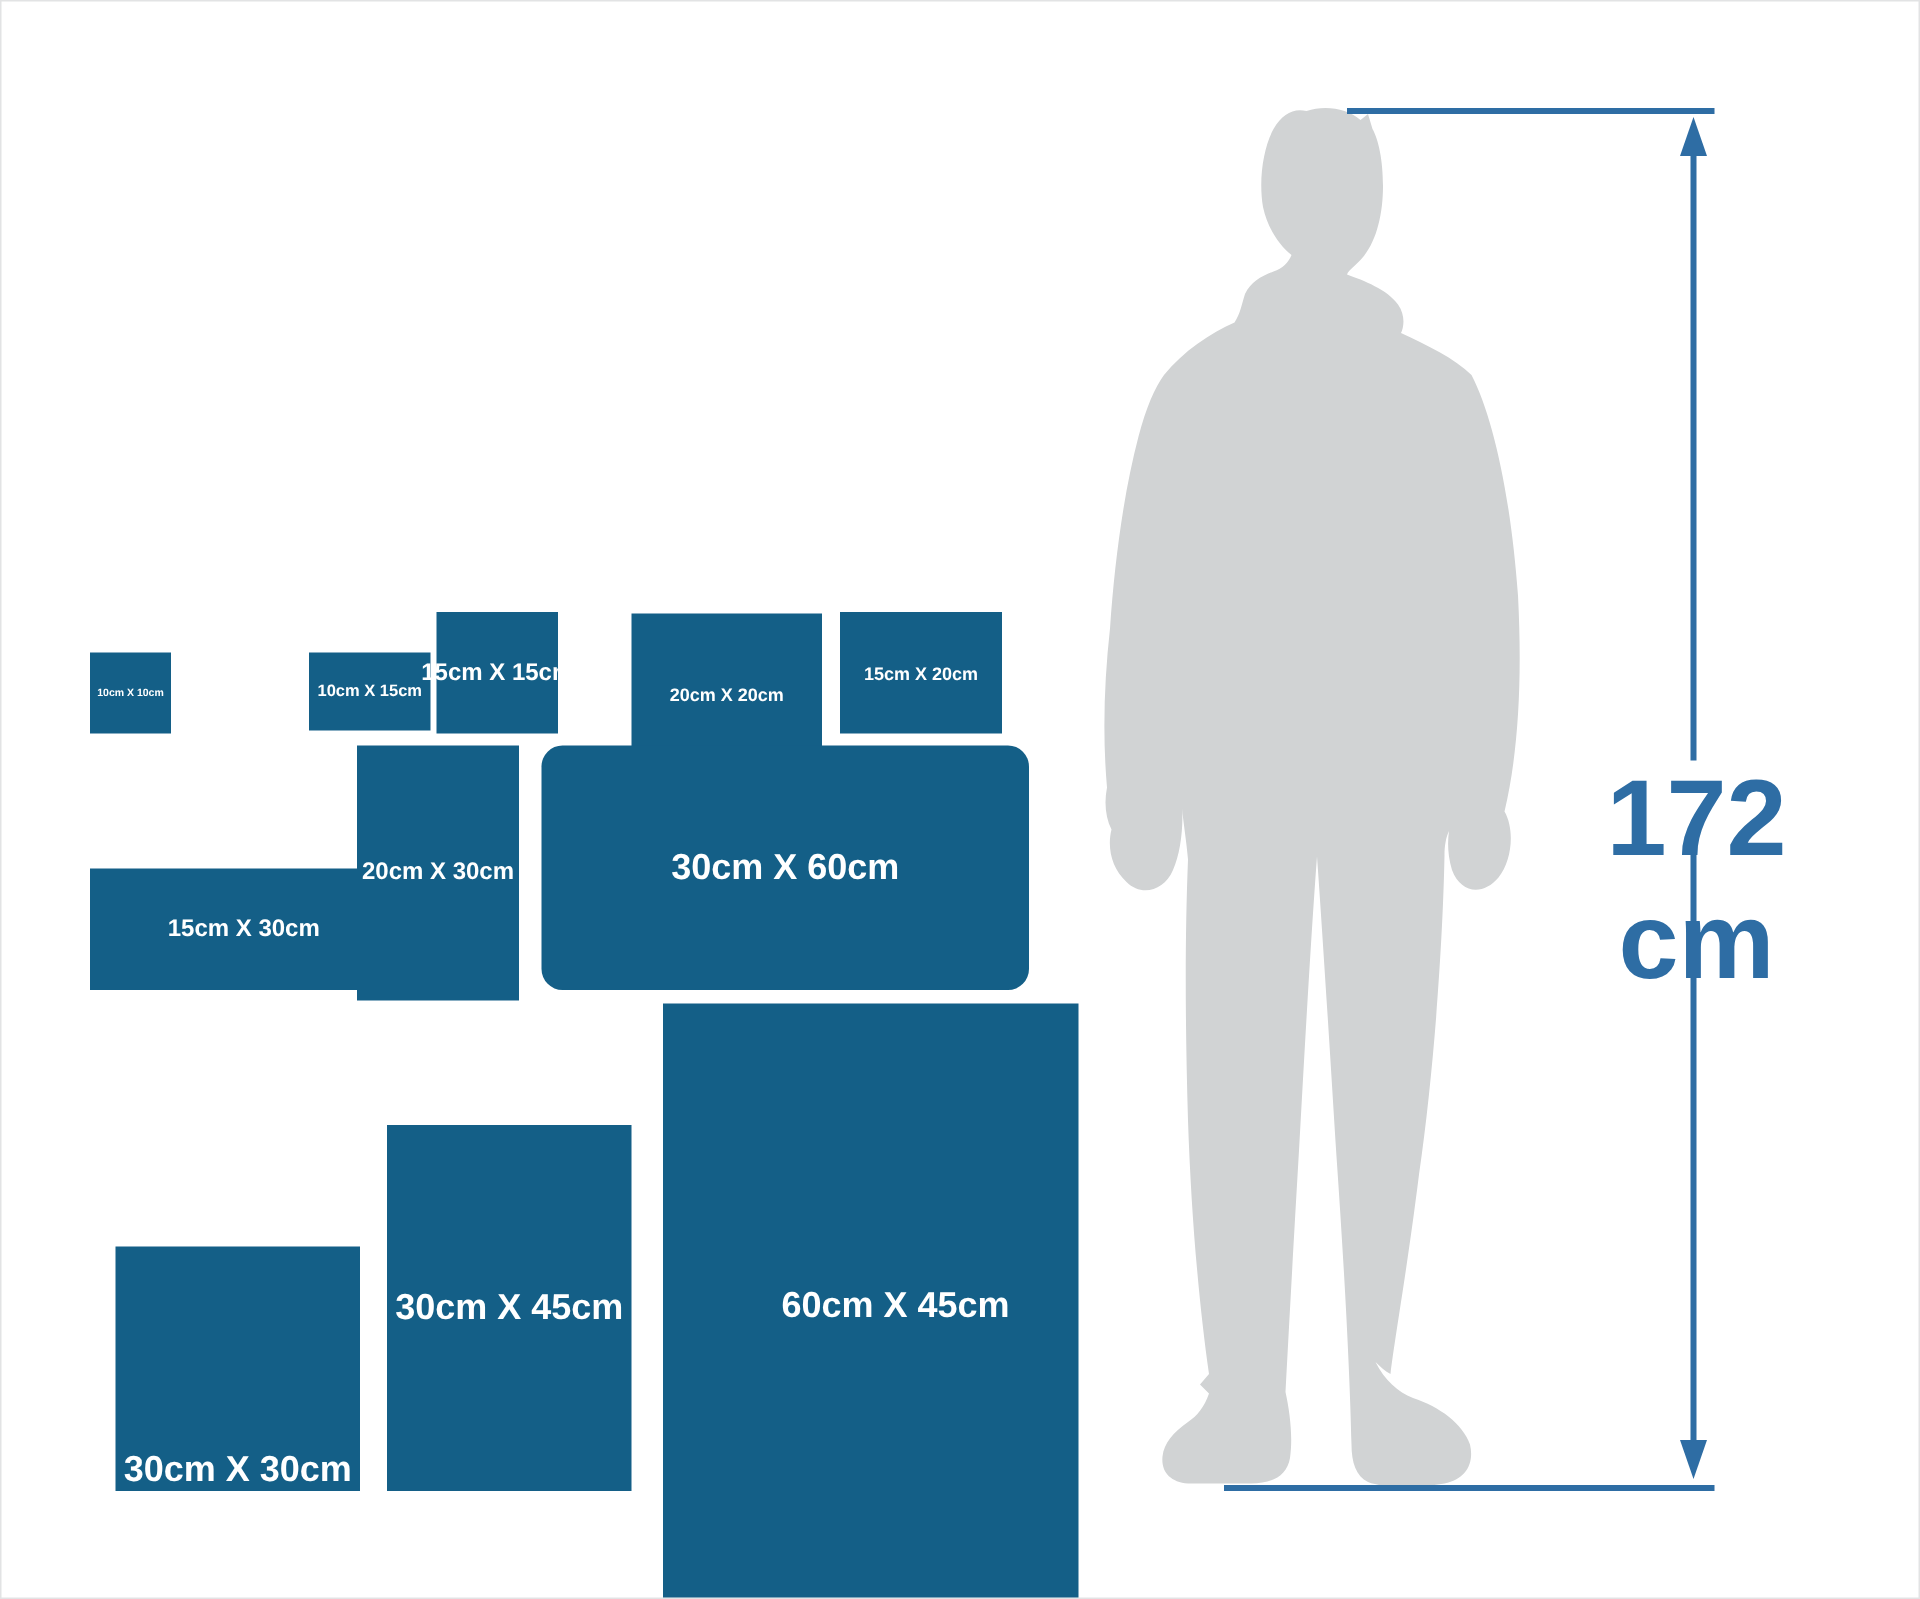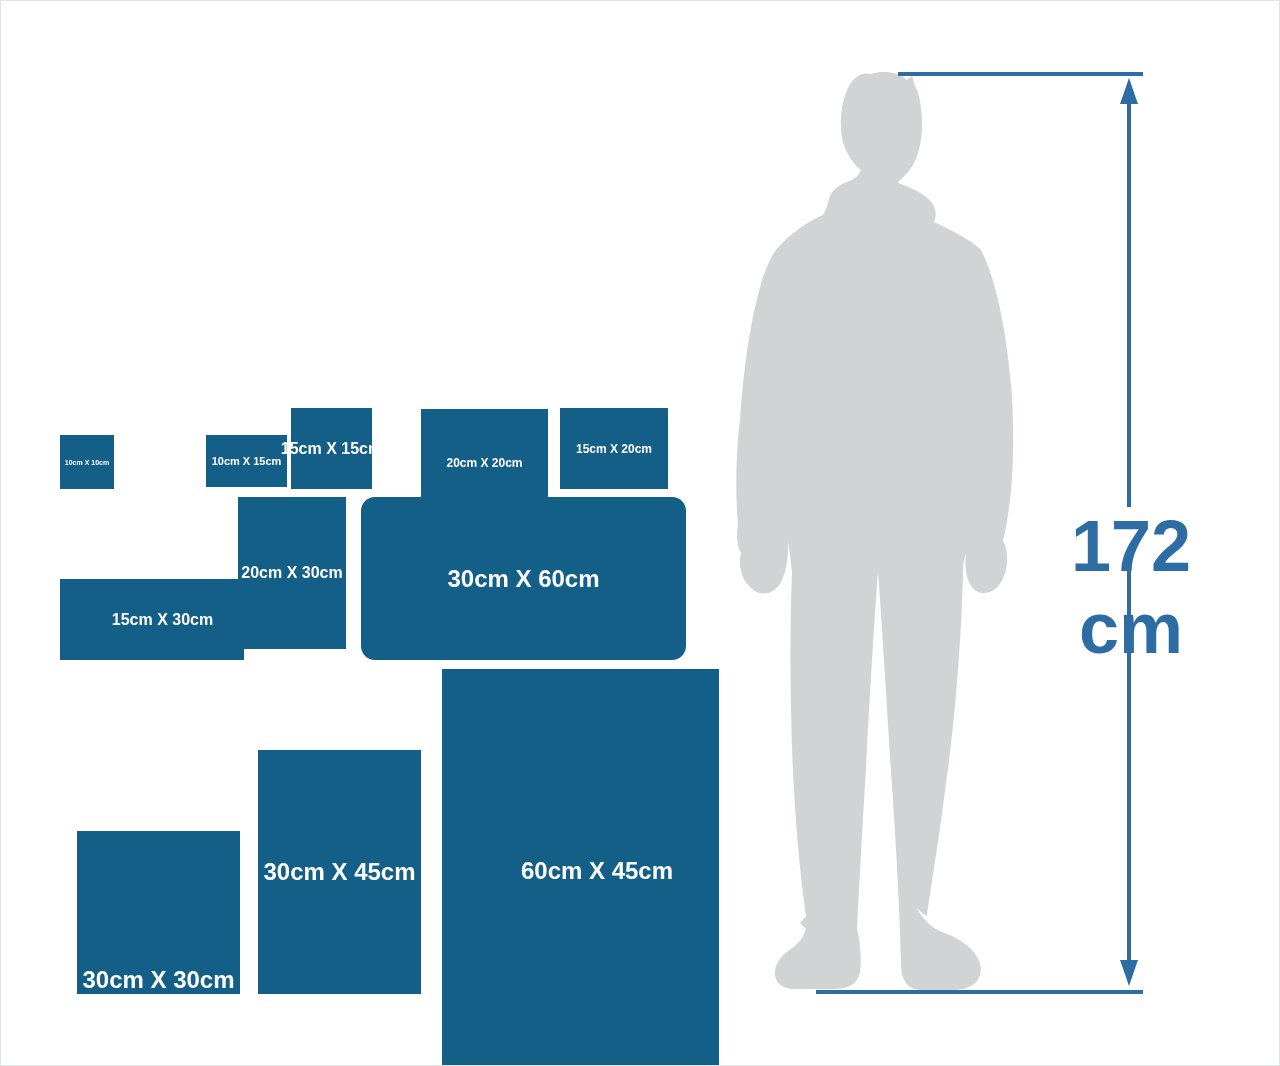--- a/index.html
+++ b/index.html
@@ -59,21 +59,21 @@
       </div>
       <div class="size-box" style="left: 420px; top: 380px; width: 127px; height: 108px; font-size: 12px; margin-top: 28px;">
         <span>20cm X 20cm</span>
       </div>
       <div class="size-box" style="left: 559px; top: 407px; width: 108px; height: 81px; font-size: 12px;">
         <span>15cm X 20cm</span>
       </div>
       <div class="size-box" style="left: 59px; top: 578px; width: 163px; height: 81px; font-size: 16px; padding-left: 21px;">
         <span>15cm X 30cm</span>
       </div>
-      <div class="size-box" style="left: 237px; top: 496px; width: 108px; height: 152px; font-size: 16px;">
+      <div class="size-box" style="left: 237px; top: 496px; width: 108px; height: 170px; font-size: 16px;">
         <span>20cm X 30cm</span>
       </div>
       <div class="size-box" style="left: 360px; top: 496px; width: 325px; height: 163px; font-size: 24px; border-radius: 14px;">
         <span>30cm X 60cm</span>
       </div>
       <div class="size-box" style="left: 76px; top: 830px; width: 163px; height: 163px; font-size: 24px; align-items: flex-end;">
         <span>30cm X 30cm</span>
       </div>
       <div class="size-box" style="left: 257px; top: 749px; width: 163px; height: 244px; font-size: 24px;">
         <span>30cm X 45cm</span>

